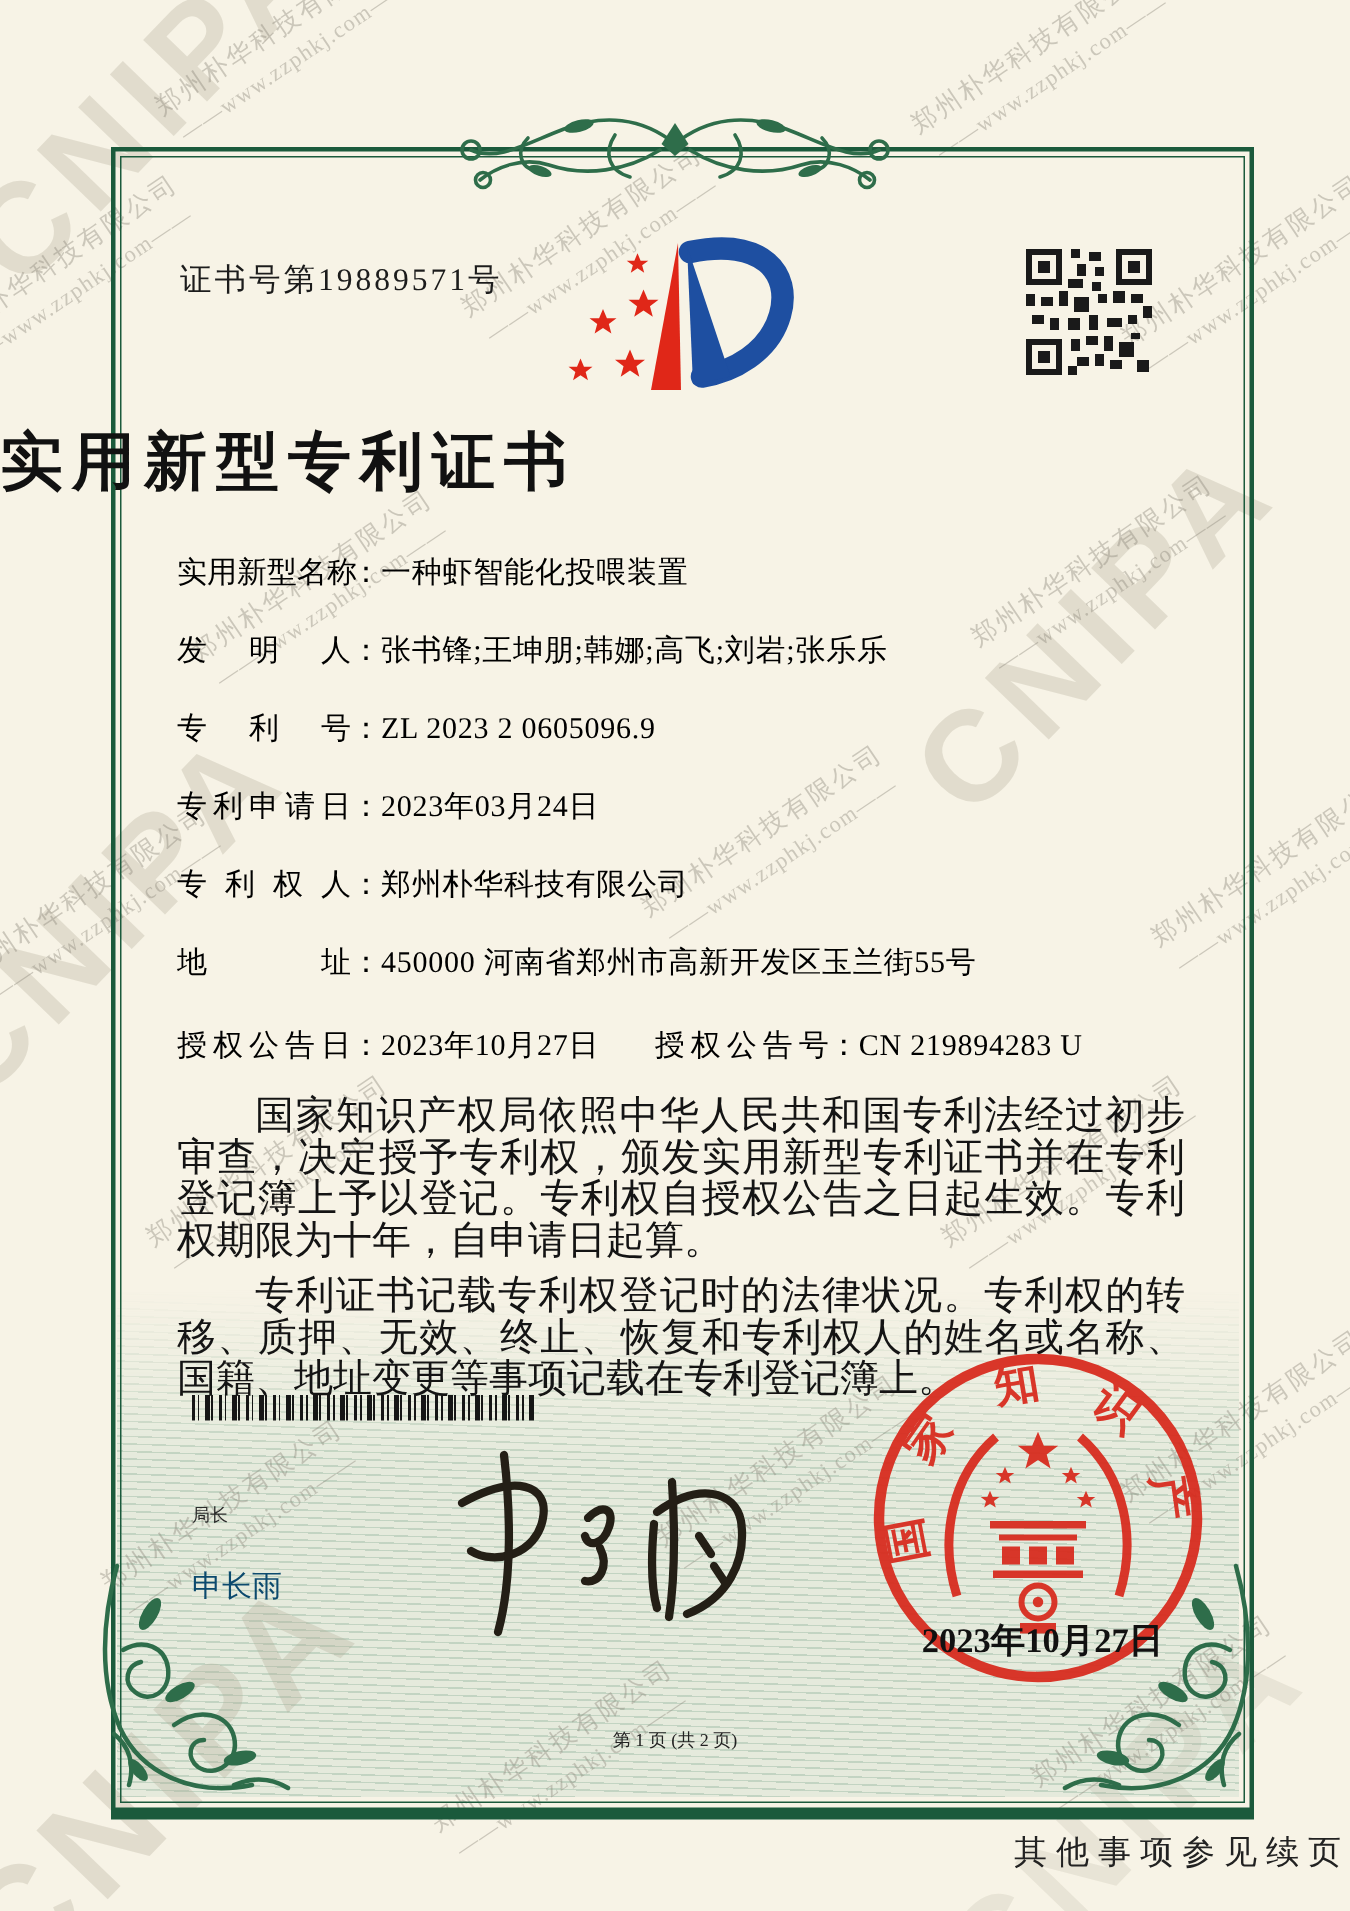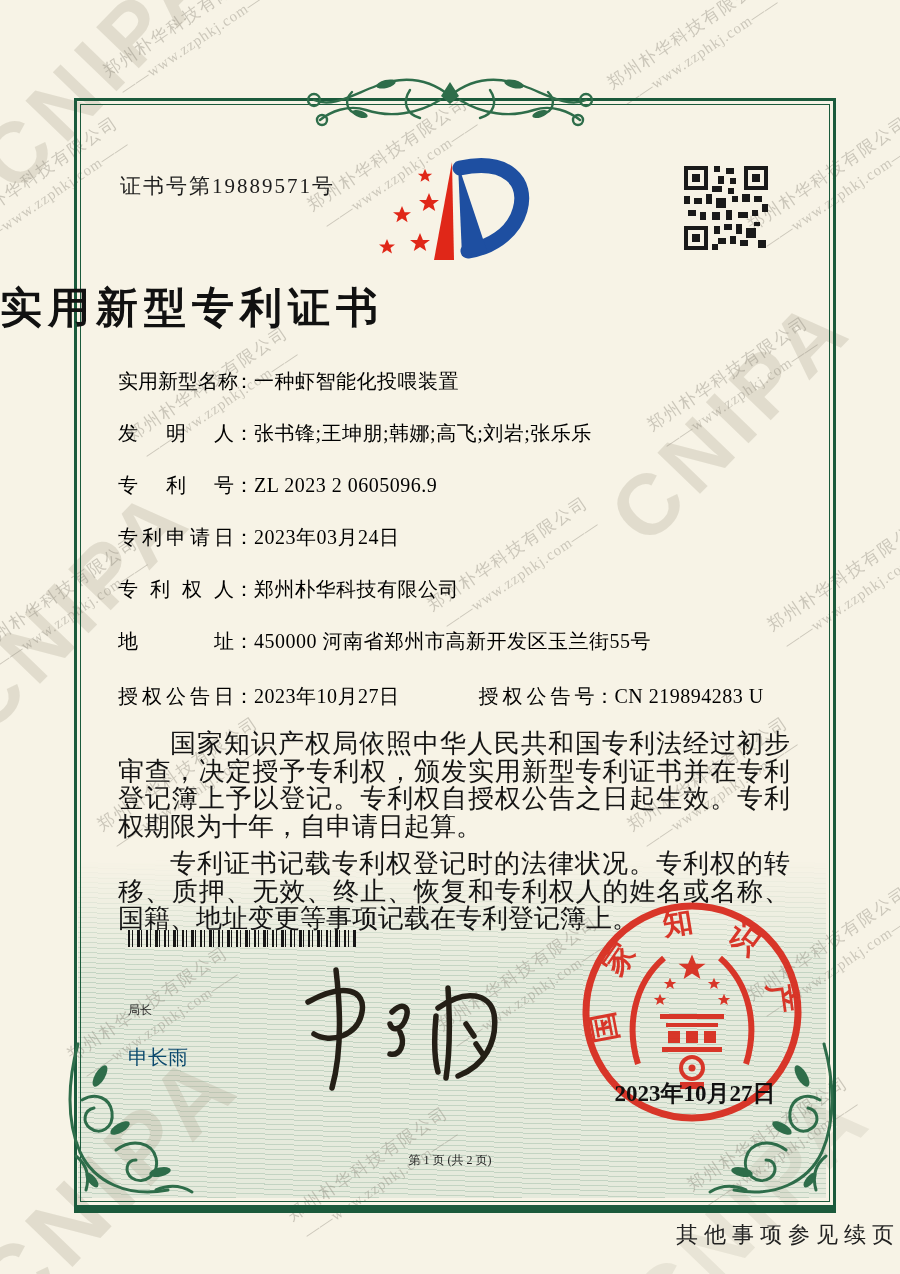--- a/index.html
+++ b/index.html
@@ -33,21 +33,21 @@
   .qr{position:absolute;left:684px;top:166px;width:84px;height:84px;}
   .logo{position:absolute;left:340px;top:152px;width:220px;height:114px;}
   .title{position:absolute;left:0;top:280px;width:100%;
       font-size:42px;font-weight:700;color:#111;letter-spacing:6px;}
   .fields{position:absolute;left:118px;top:368px;width:672px;color:#000000;}
   .frow{height:52px;font-size:20px;white-space:nowrap;}
   .frow.addr{height:55px;}
   .flabel{display:inline-block;width:116px;text-align:justify;text-align-last:justify;vertical-align:top;}
   .fcolon{display:inline-block;width:20px;}
   .fval{letter-spacing:0.5px;}
-  .grant-col2{display:inline-block;margin-left:74px;}
+  .grant-col2{display:inline-block;margin-left:32px;}
   .grant-col2 .flabel{width:116px;}
   .paras{position:absolute;left:118px;top:730px;width:672px;font-size:26px;line-height:27.5px;
       color:#141414;text-align:justify;font-family:Liberation Serif, serif;}
   .paras p{margin:0 0 10px 0;text-indent:2em;}
   .barcode{position:absolute;left:128px;top:930px;width:228px;height:17px;
       background:repeating-linear-gradient(90deg,#161616 0 2px,transparent 2px 4px,#161616 4px 5px,
       transparent 5px 9px,#161616 9px 12px,transparent 12px 13px,#161616 13px 14px,transparent 14px 18px);}
   .officer-title{position:absolute;left:128px;top:1002px;font-family:"Liberation Sans", sans-serif;
       font-size:12px;color:#2b2b2b;}
   .officer-name{position:absolute;left:128px;top:1044px;font-family:"Liberation Sans", sans-serif;

